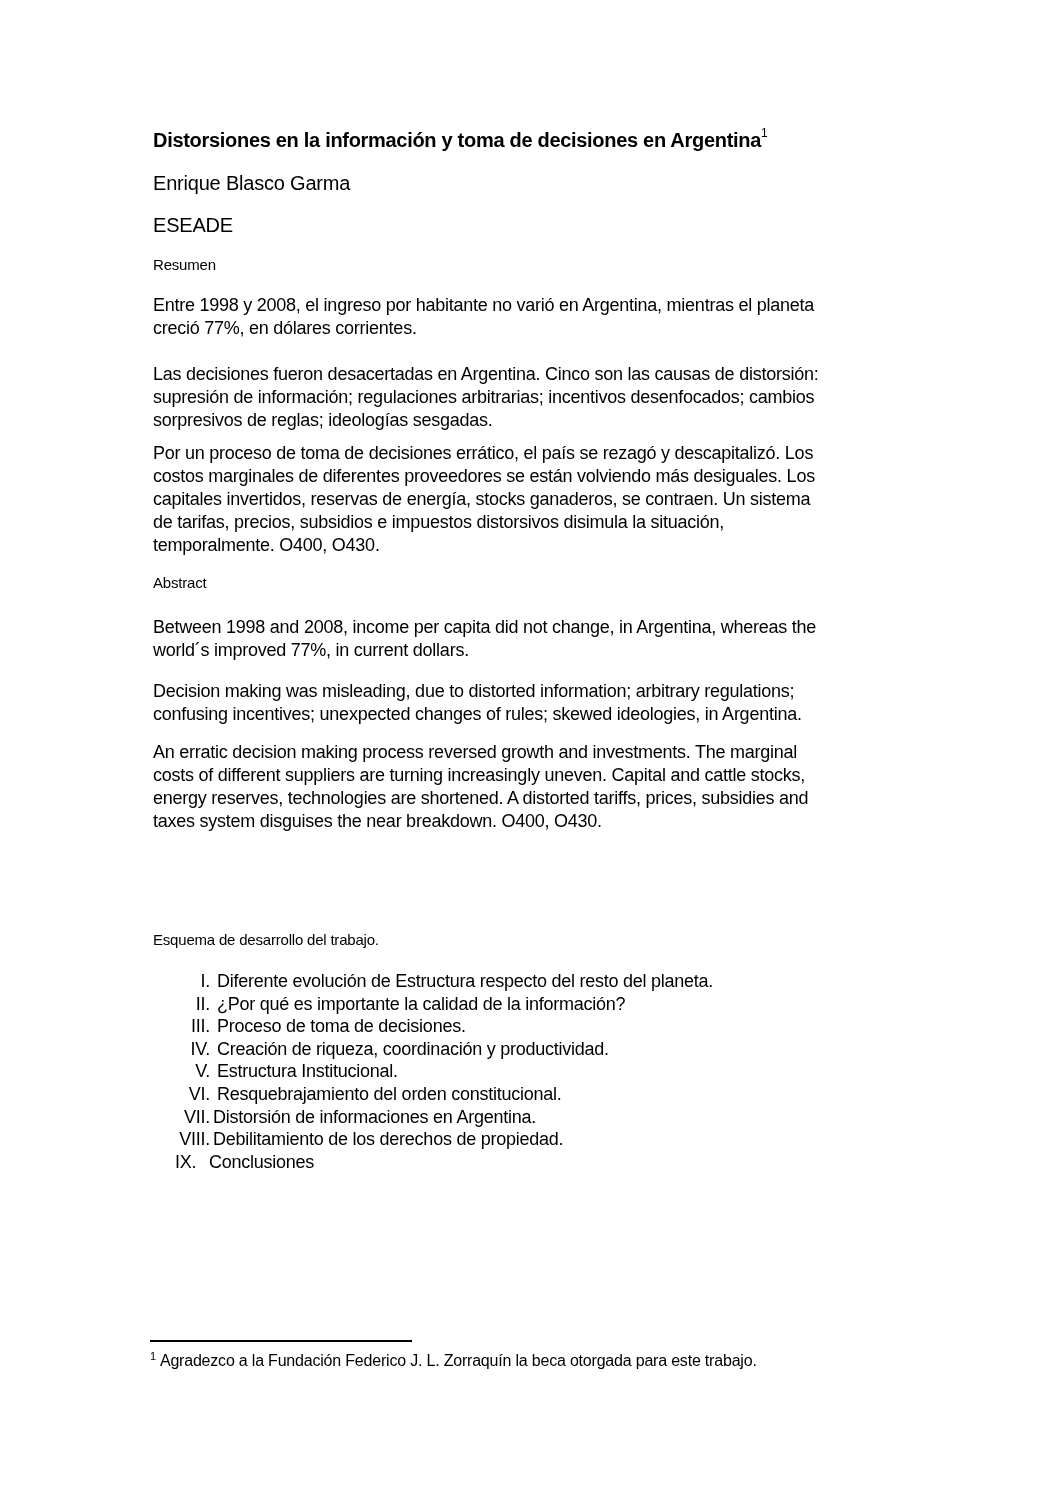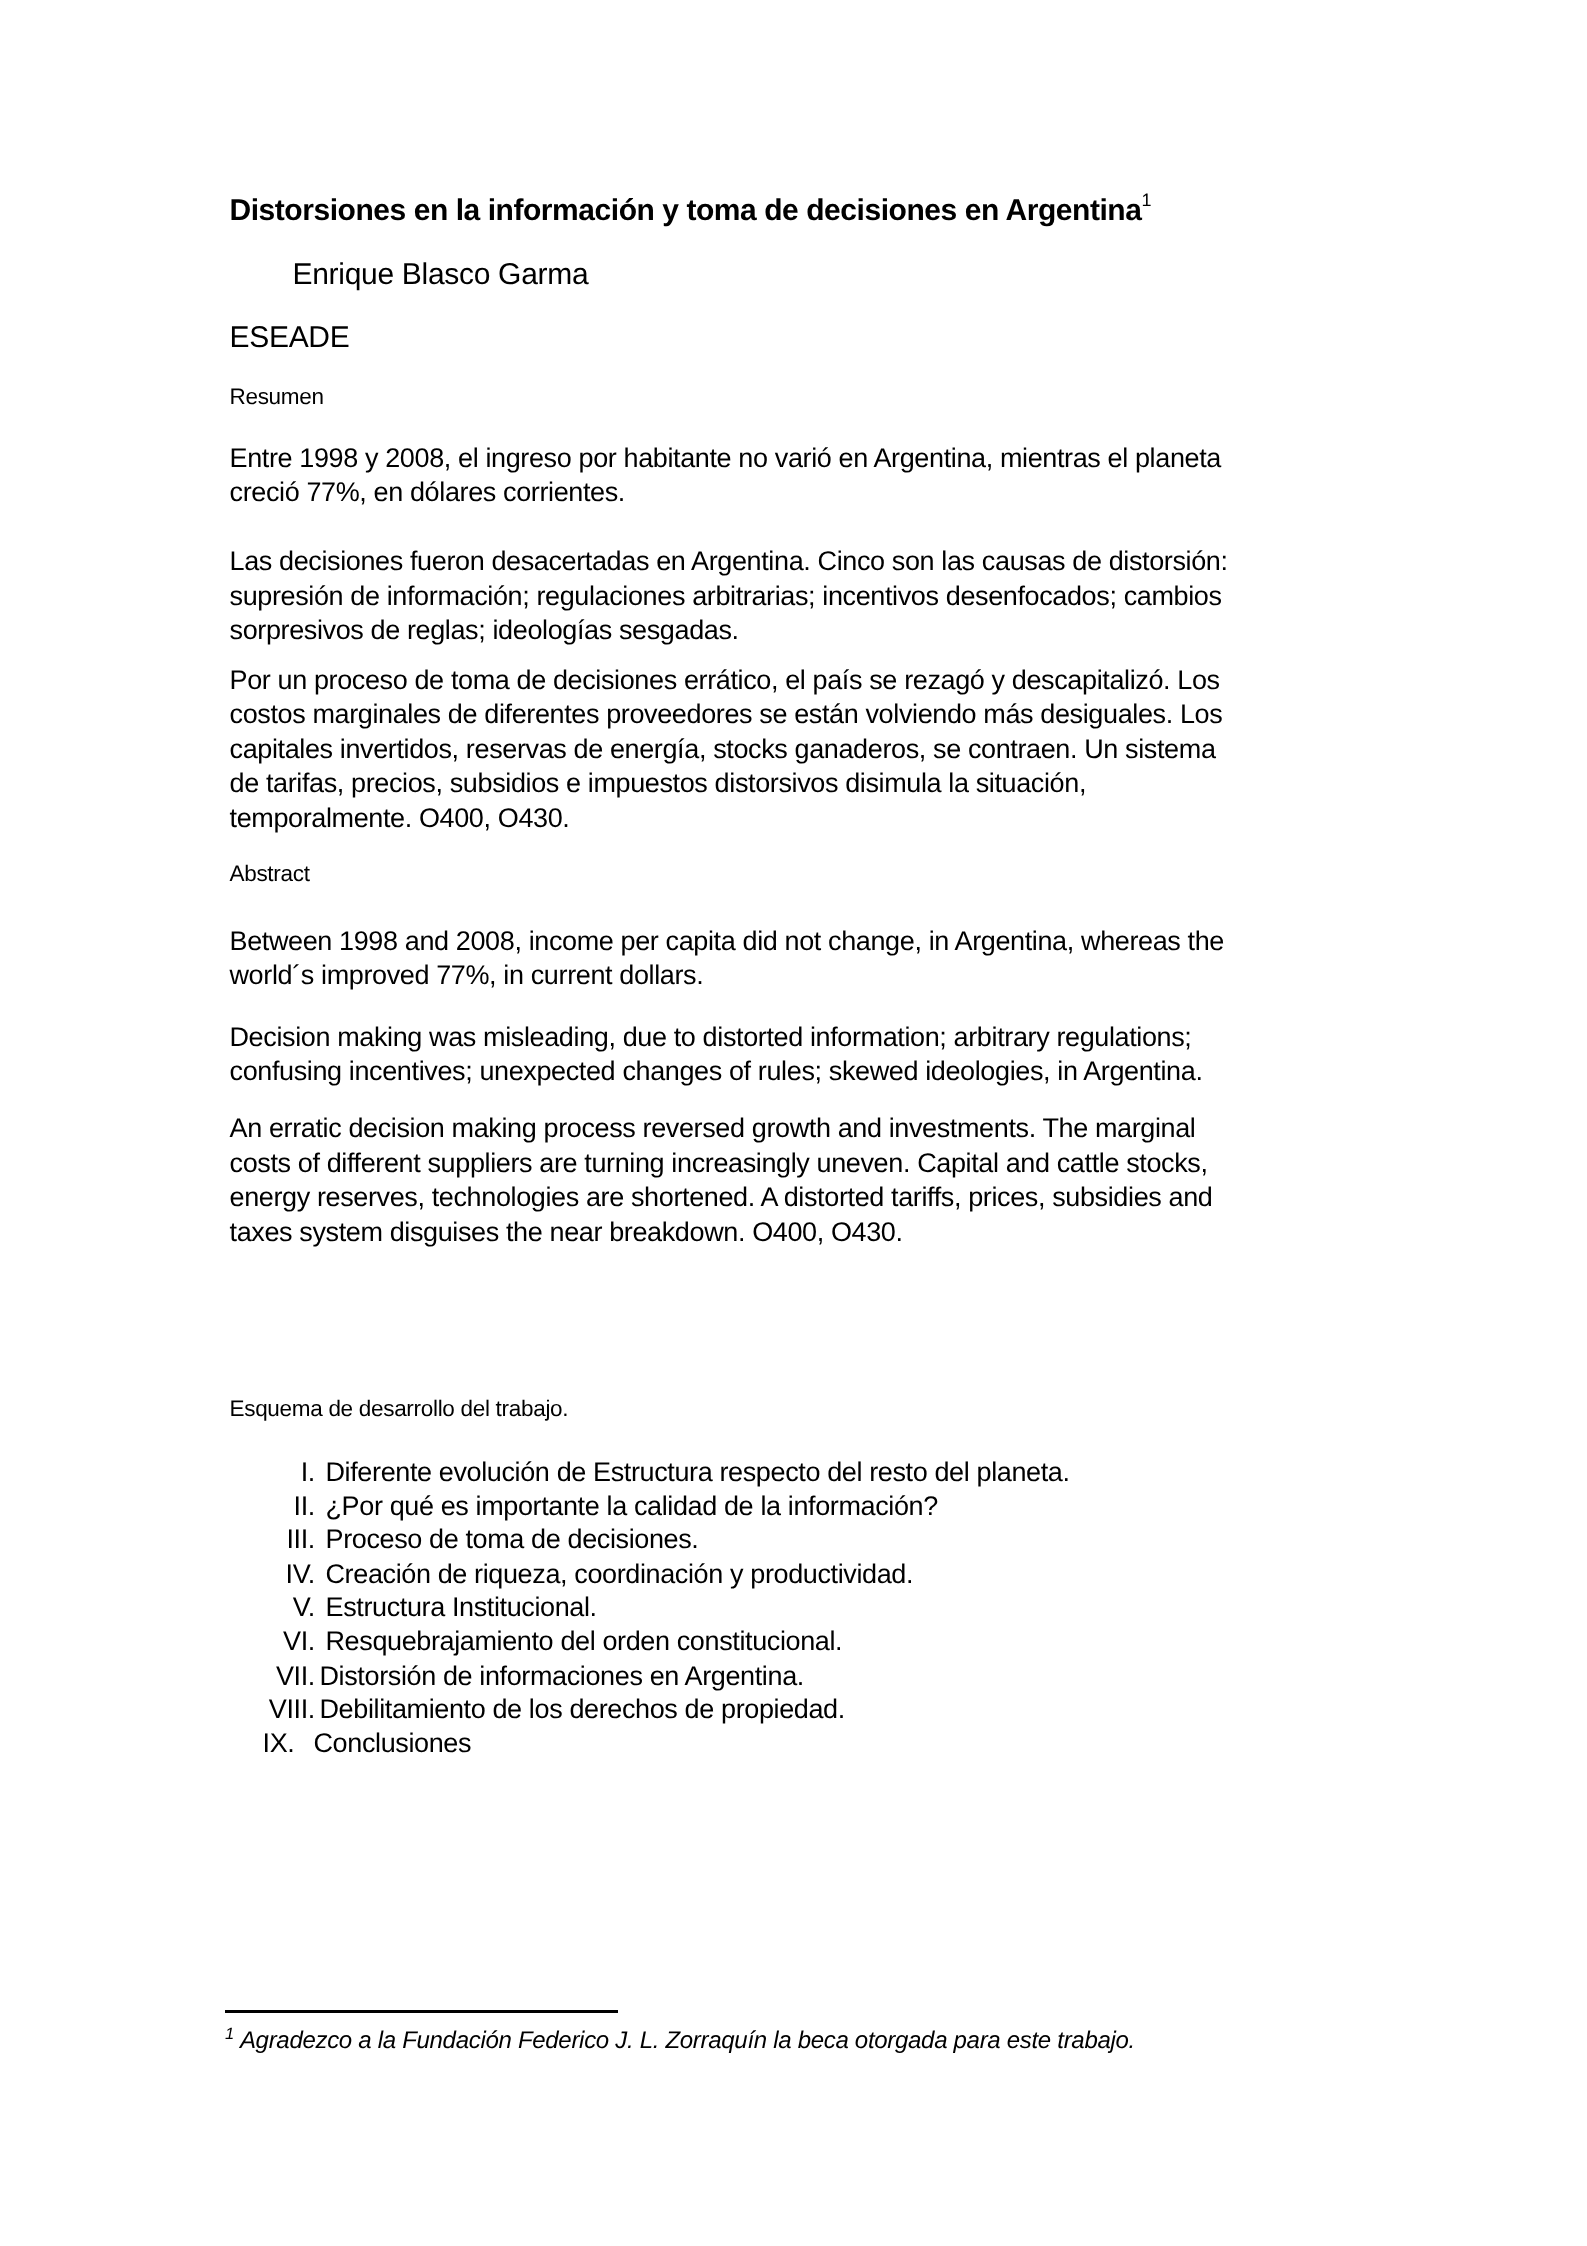--- a/index.html
+++ b/index.html
@@ -2,33 +2,33 @@
 <html><head>
   <meta charset="utf-8">
   <style>
     html, body { margin: 0; padding: 0; background: #ffffff; }
     body { width: 1058px; height: 1497px; position: relative; overflow: hidden;
       font-family: "Liberation Sans", sans-serif; color: #000; }
     .page { position: absolute; left: 0; top: 0; width: 1058px; height: 1497px; }
     .blk { position: absolute; left: 153px; margin: 0; }
     .title { top: 128px; font-size: 20px; font-weight: bold; letter-spacing: -0.3px; white-space: nowrap; }
     .title sup { font-size: 12px; font-weight: normal; position: relative; top: -2px; }
-    .author { top: 172px; font-size: 20px; letter-spacing: -0.2px; margin-left: 42px; }
+    .author { top: 172px; font-size: 20px; letter-spacing: -0.2px; }
     .inst { top: 214px; font-size: 20px; letter-spacing: -0.2px; }
     .label { font-size: 15px; letter-spacing: -0.2px; }
     .para { font-size: 18px; line-height: 23px; width: 760px; letter-spacing: -0.25px; }
     .para span.line { display: block; white-space: nowrap; }
     .outline { position: absolute; left: 153px; top: 970px; margin: 0; padding: 0; list-style: none; font-size: 18px; letter-spacing: -0.25px; }
     .outline li { position: relative; height: 22.6px; line-height: 22.6px; white-space: nowrap; }
     .outline .num { position: absolute; right: calc(100% - 57px); text-align: right; white-space: nowrap; }
     .outline .txt { position: absolute; left: 64px; }
     .outline li.tight .txt { left: 60px; }
     .outline li.ix .txt { left: 56px; }
     .fn-rule { position: absolute; left: 150px; top: 1340px; width: 262px; height: 0; border-top: 2px solid #000; }
-    .footnote { position: absolute; left: 150px; top: 1350px; font-size: 16px; letter-spacing: -0.2px; white-space: nowrap; font-style: italic; }
+    .footnote { position: absolute; left: 150px; top: 1350px; font-size: 16px; letter-spacing: -0.2px; white-space: nowrap; }
     .footnote sup { font-size: 11px; margin-right: 4px; }
   </style>
 </head>
 <body>
 
 <div class="page">
 
   <h1 class="blk title"><span>Distorsiones en la información y toma de decisiones en Argentina</span><sup>1</sup></h1>
 
   <div class="blk author">Enrique Blasco Garma</div>

